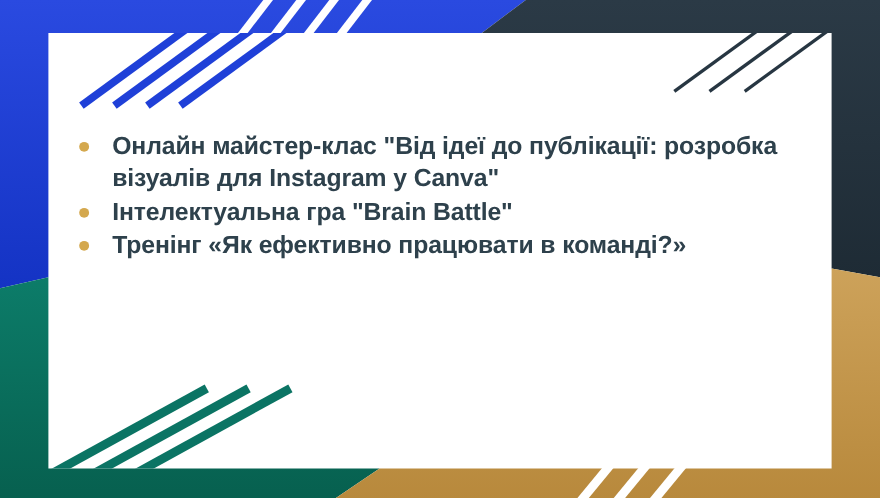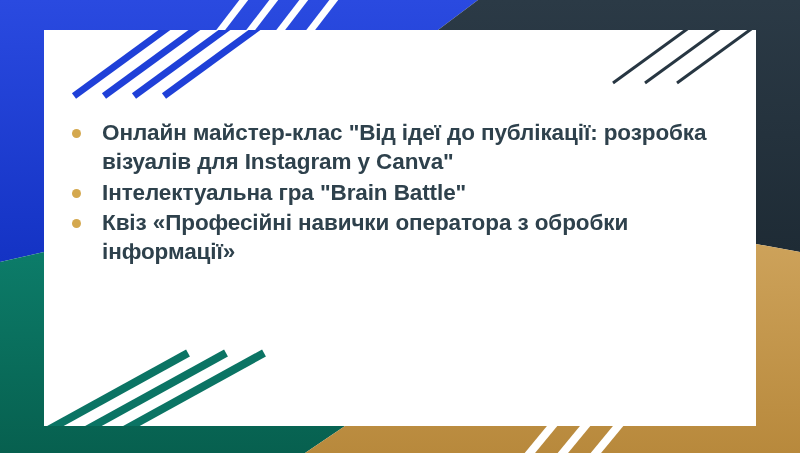--- a/index.html
+++ b/index.html
@@ -180,22 +180,22 @@
       <li class="bullet-item">
         <span class="bullet-dot"></span>
         <span class="bullet-text">Онлайн майстер-клас "Від ідеї до публікації: розробка візуалів для Instagram у Canva"</span>
       </li>
 
       <li class="bullet-item">
         <span class="bullet-dot"></span>
         <span class="bullet-text">Інтелектуальна гра "Brain Battle"</span>
       </li>
 
-
       <li class="bullet-item">
         <span class="bullet-dot"></span>
-        <span class="bullet-text">Квіз «Професійні навички оператора з обробки інформації»</span>
+        <span class="bullet-text">Тренінг «Як ефективно працювати в команді?»</span>
       </li>
+
 
     </ul>
   </div>
 
 </div>
 
 </body></html>

